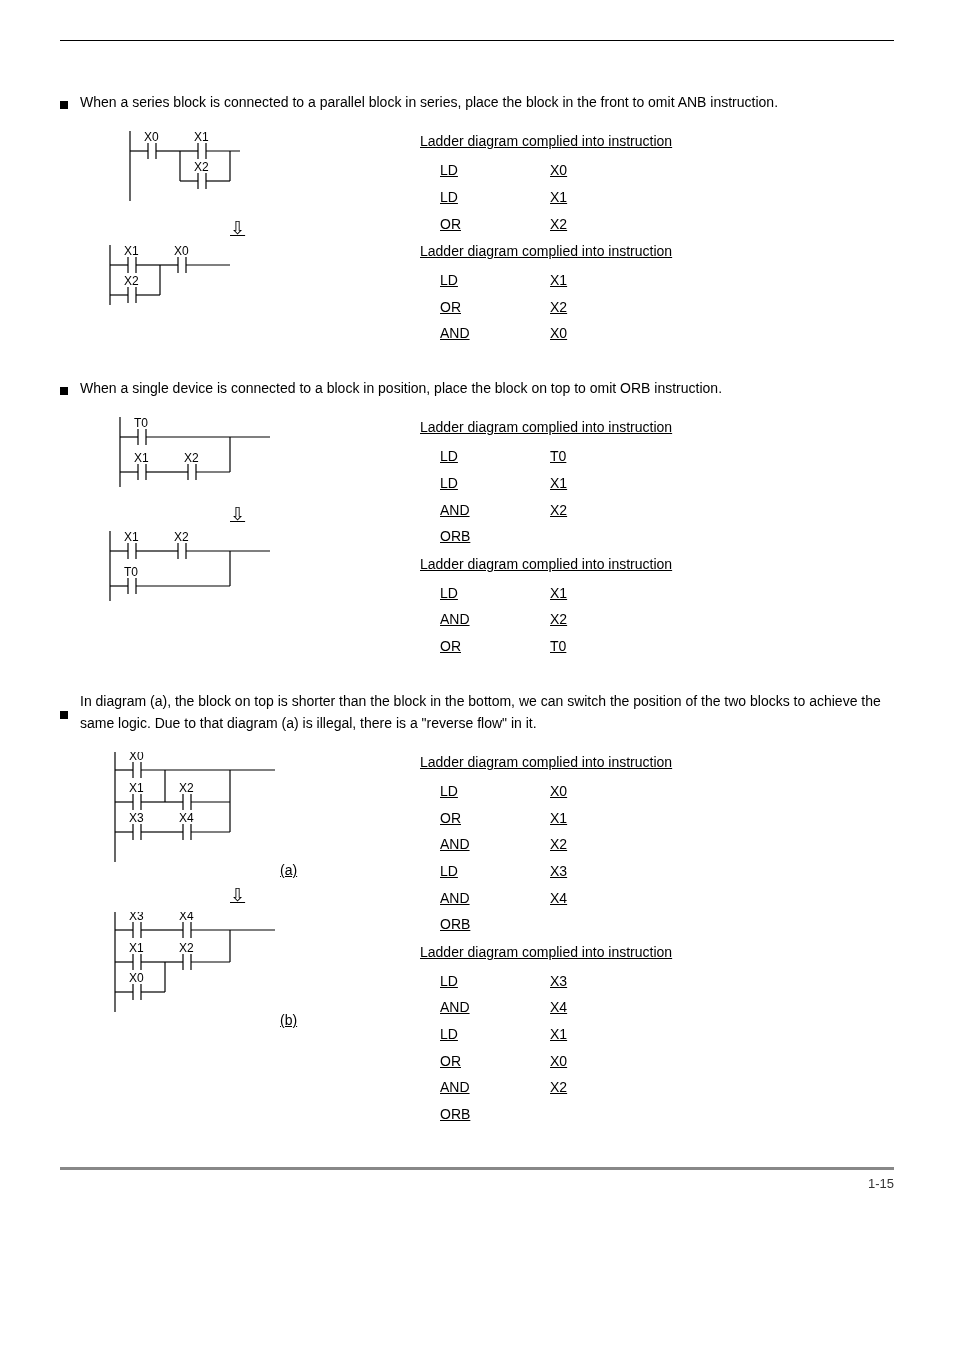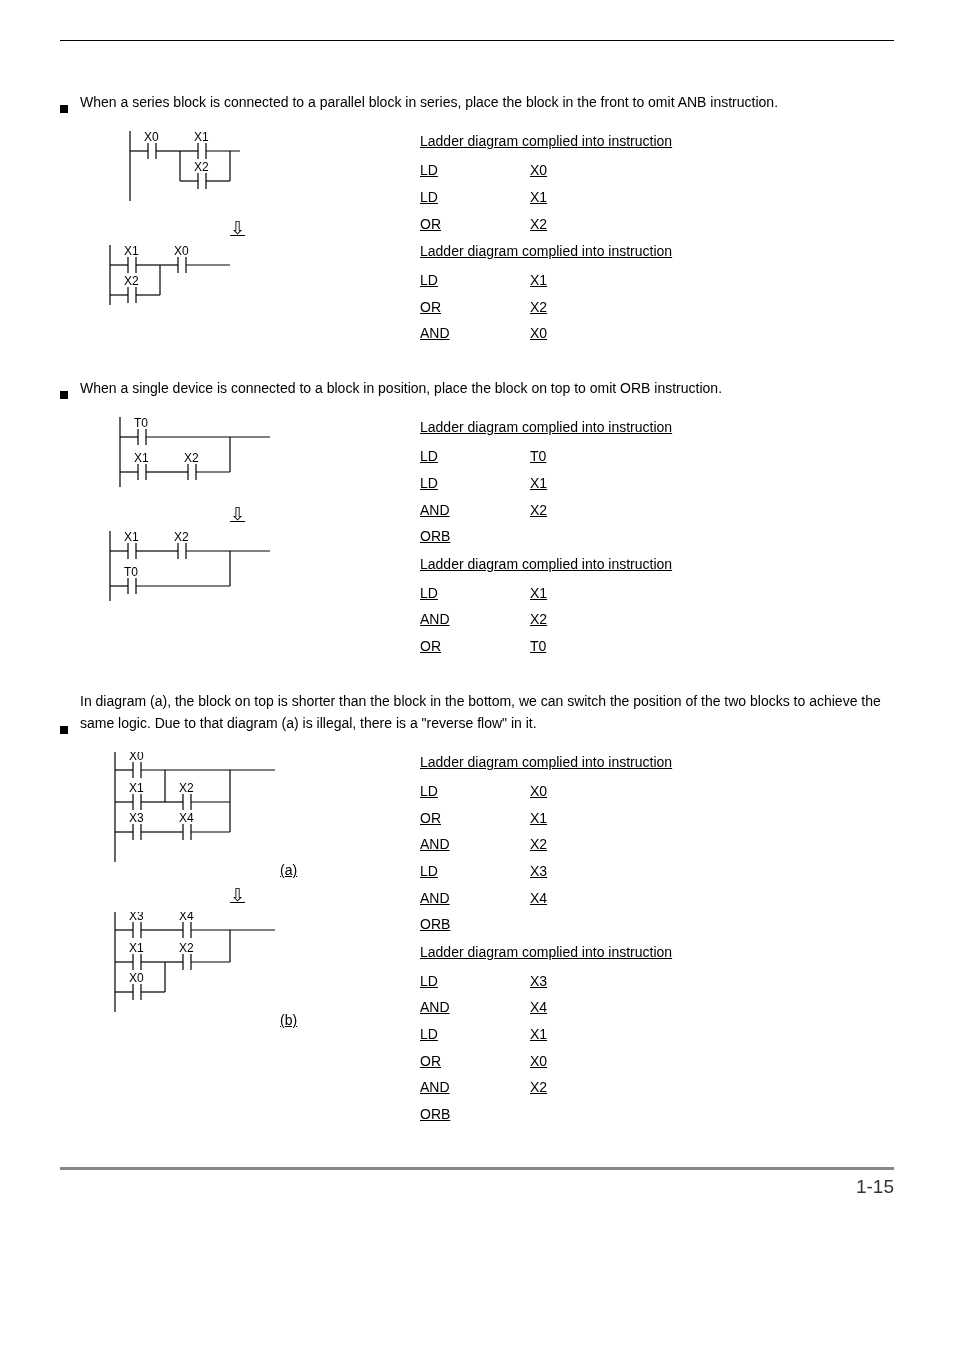--- a/index.html
+++ b/index.html
@@ -11,21 +11,21 @@
     padding: 40px 60px 30px 60px;
     width: 834px;
     box-sizing: content-box;
   }
   .rule-top {
     border-top: 1px solid #000;
     margin-bottom: 50px;
   }
   .bullet-row {
     display: flex;
-    align-items: flex-end;
+    align-items: center;
     margin-bottom: 18px;
     line-height: 1.6;
   }
   .bullet-sq {
     width: 8px;
     height: 8px;
     background: #000;
     margin-top: 6px;
     margin-right: 12px;
     flex: 0 0 auto;
@@ -48,38 +48,39 @@
   }
   .ihead {
     margin-bottom: 8px;
   }
   .irow {
     display: flex;
     line-height: 1.9;
   }
   .op {
     width: 110px;
+    margin-left: 20px;
   }
   .arg {
   }
   .arrow {
     font-size: 18px;
     padding: 6px 0 6px 130px;
   }
   .diagram-label {
     padding-left: 180px;
     margin-top: -10px;
   }
   .footer-bar {
     border-top: 3px solid #888;
     margin-top: 40px;
     padding-top: 6px;
     text-align: right;
     color: #333;
-    font-size: 19px;
+    font-size: 13px;
   }
   svg { display:block; }
   
   .contact-line { stroke:#000; stroke-width:1.2; fill:none; }
   .lbl { font-size:12px; fill:#000; font-family:Arial,sans-serif; }
 </style>
 </head>
 <body>
 
 <div class="rule-top"></div>

